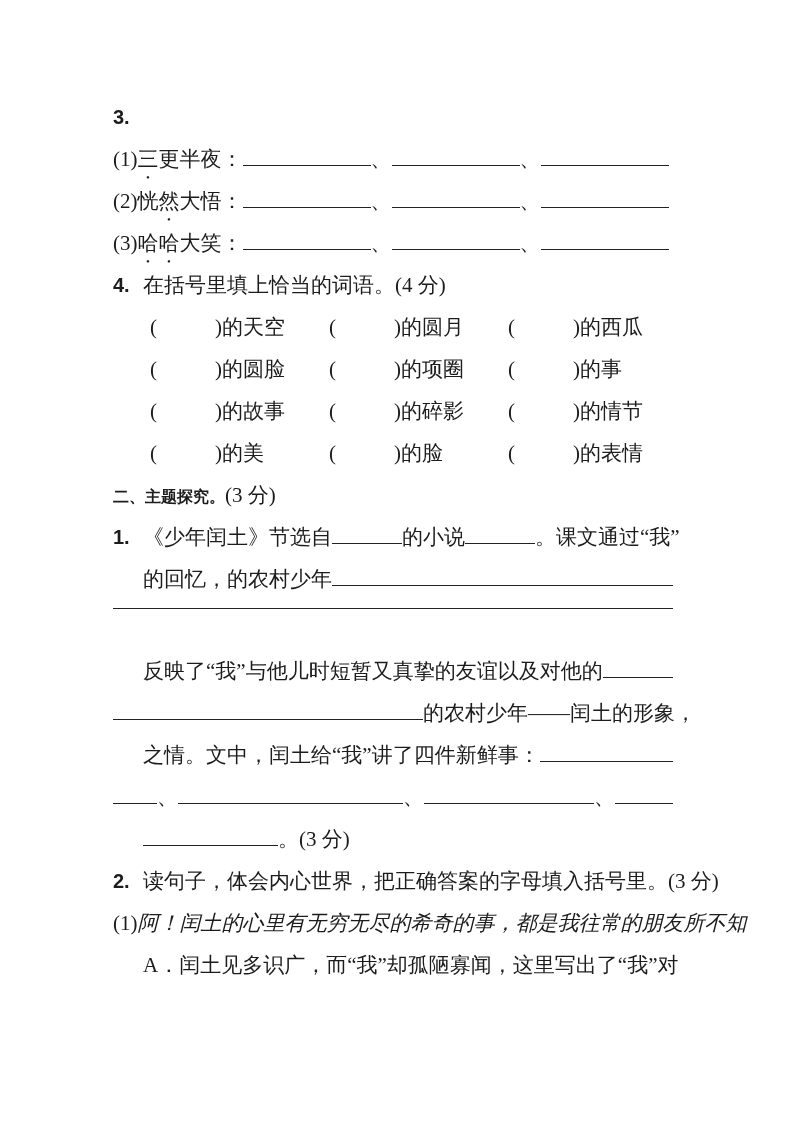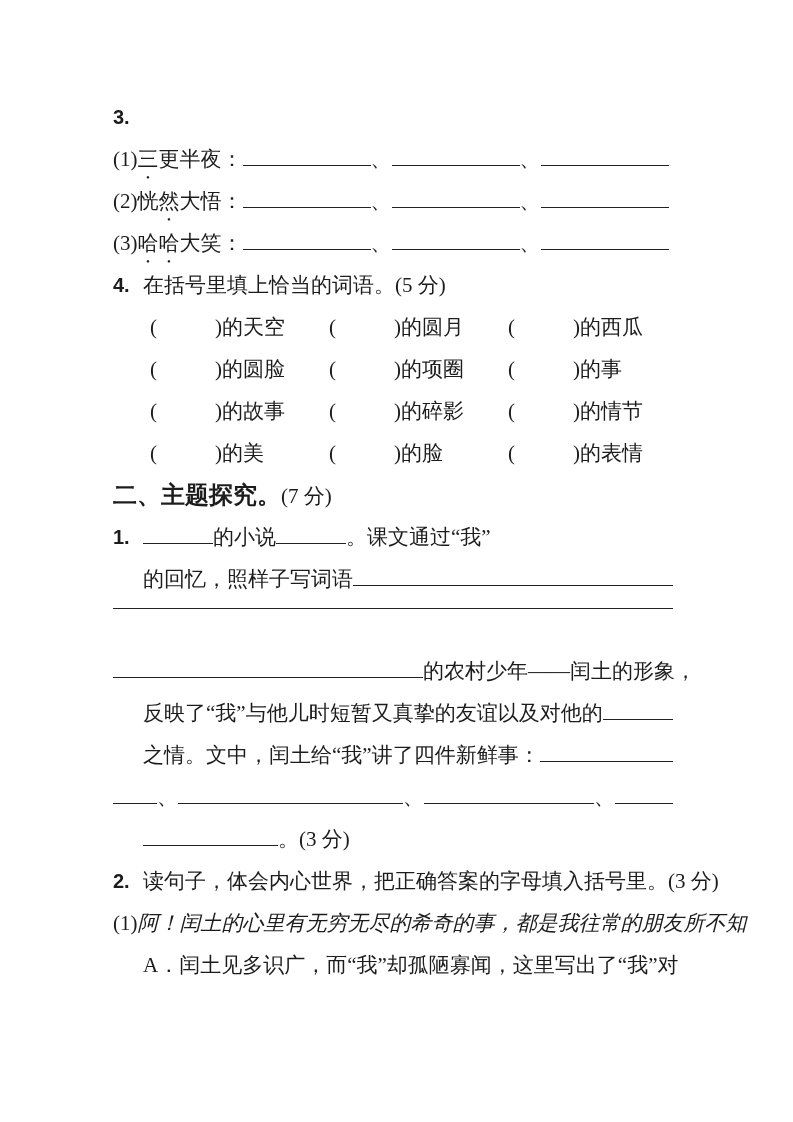--- a/index.html
+++ b/index.html
@@ -9,21 +9,21 @@
     color:#1c1c1c; font-size:21px; overflow:hidden;
   }
   .content { position:absolute; left:113px; top:96px; width:560px; }
   .line { display:flex; align-items:baseline; height:42px; white-space:pre; }
   .t { line-height:42px; white-space:pre; }
   .qlabel {
     font-family:"Liberation Sans","DejaVu Sans",sans-serif;
     font-weight:bold; font-size:20px; width:30px; flex:0 0 30px; line-height:42px;
   }
   .sublabel { line-height:42px; }
-  .b { font-weight:bold; font-size:24px; }
+  .b { font-weight:bold; font-size:16px; }
   .kai { font-style:italic; }
   .ind { padding-left:30px; }
   .blank {
     display:inline-block; height:0; border-bottom:1.4px solid #222;
     margin-bottom:-2px; flex:0 0 auto;
   }
   .w128 { width:128px; }
   .w70  { width:70px; }
   .w44  { width:44px; }
   .w225 { width:225px; }
@@ -82,21 +82,21 @@
       <span class="t">大笑：</span>
       <span class="blank w128"></span>
       <span class="t">、</span>
       <span class="blank w128"></span>
       <span class="t">、</span>
       <span class="blank w128"></span>
     </div>
 
     <div class="line">
       <span class="qlabel">4.</span>
-      <span class="t">在括号里填上恰当的词语。(5 分)</span>
+      <span class="t">在括号里填上恰当的词语。(4 分)</span>
     </div>
 
     <div class="q4row">
       <span class="q4cell">
           <span class="t">(</span>
           <span class="gap"></span>
           <span class="t">)的天空</span>
         </span>
       <span class="q4cell">
           <span class="t">(</span>
@@ -156,51 +156,52 @@
         </span>
       <span class="q4cell">
           <span class="t">(</span>
           <span class="gap"></span>
           <span class="t">)的表情</span>
         </span>
     </div>
 
     <div class="line">
       <span class="t b">二、主题探究。</span>
-      <span class="t">(7 分)</span>
+      <span class="t">(3 分)</span>
     </div>
 
     <div class="line">
       <span class="qlabel">1.</span>
+      <span class="t">《少年闰土》节选自</span>
       <span class="blank w70"></span>
       <span class="t">的小说</span>
       <span class="blank w70"></span>
       <span class="t">。课文通过“我”</span>
     </div>
 
     <div class="line ind">
-      <span class="t">的回忆，照样子写词语</span>
+      <span class="t">的回忆，的农村少年</span>
       <span class="blank fill"></span>
     </div>
 
     <div class="line mt8">
+      <span class="blank fill"></span>
+    </div>
+
+    <div class="line ind">
+      <span class="t">反映了“我”与他儿时短暂又真挚的友谊以及对他的</span>
       <span class="blank fill"></span>
     </div>
 
     <div class="line">
       <span class="blank w310"></span>
       <span class="t">的农村少年——闰土的形象，</span>
     </div>
 
     <div class="line ind">
-      <span class="t">反映了“我”与他儿时短暂又真挚的友谊以及对他的</span>
-      <span class="blank fill"></span>
-    </div>
-
-    <div class="line ind">
       <span class="t">之情。文中，闰土给“我”讲了四件新鲜事：</span>
       <span class="blank fill"></span>
     </div>
 
     <div class="line">
       <span class="blank w44"></span>
       <span class="t">、</span>
       <span class="blank w225"></span>
       <span class="t">、</span>
       <span class="blank w170"></span>

